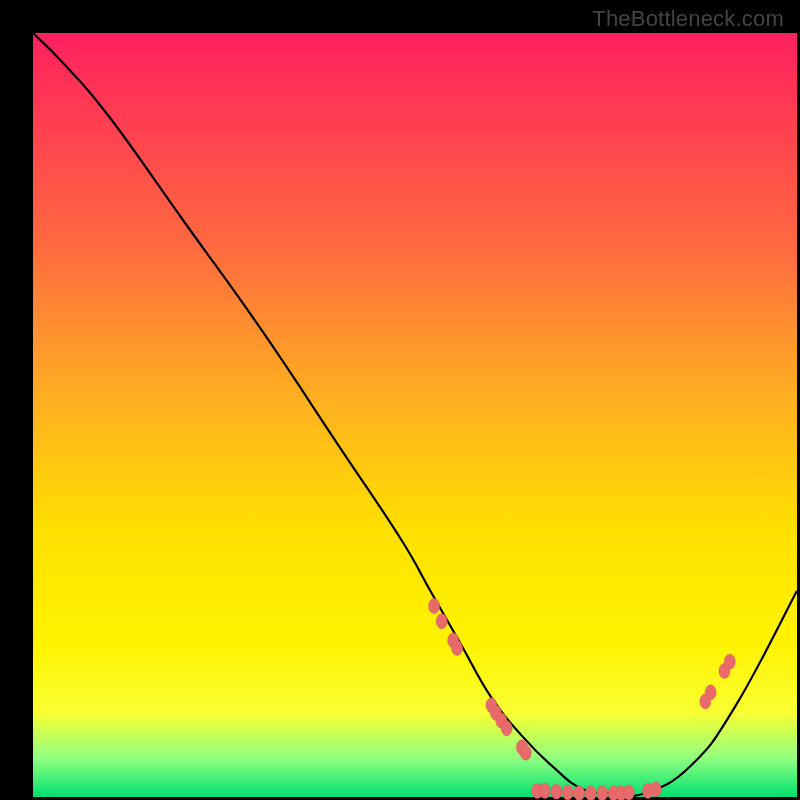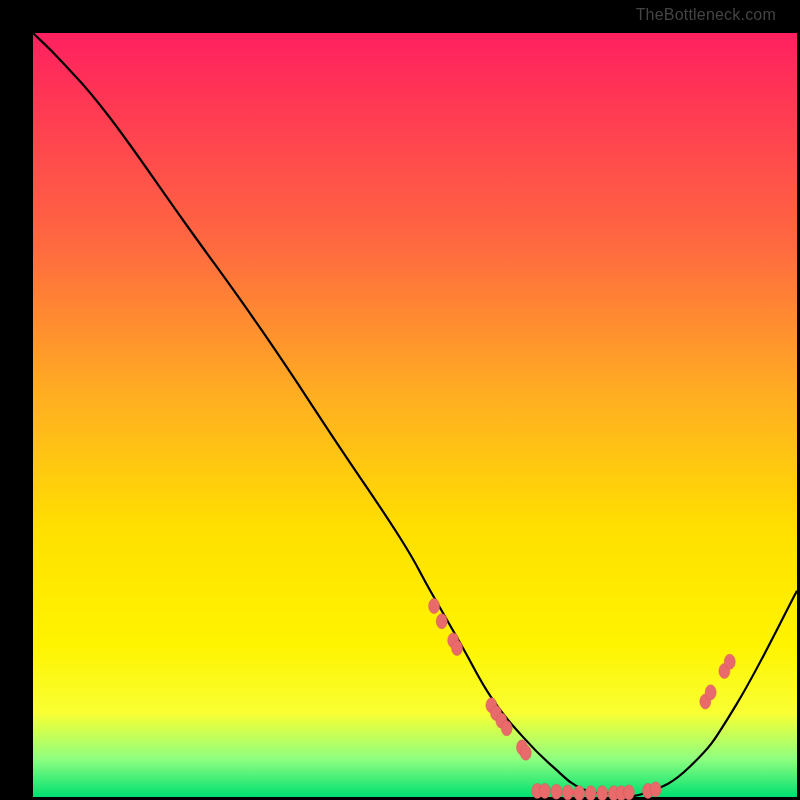--- a/index.html
+++ b/index.html
@@ -13,23 +13,23 @@
   }
   .frame {
     position: relative;
     width: 800px;
     height: 800px;
     background: #000;
   }
   .watermark {
     position: absolute;
     top: 6px;
-    right: 24px;
+    right: 16px;
     color: #444;
-    font-size: 16px;
+    font-size: 22px;
     font-weight: 400;
     letter-spacing: 0.2px;
     z-index: 5;
   }
   .plot-area {
     
     position: absolute;
     left: 33px;
     top: 33px;
     width: 764px;

